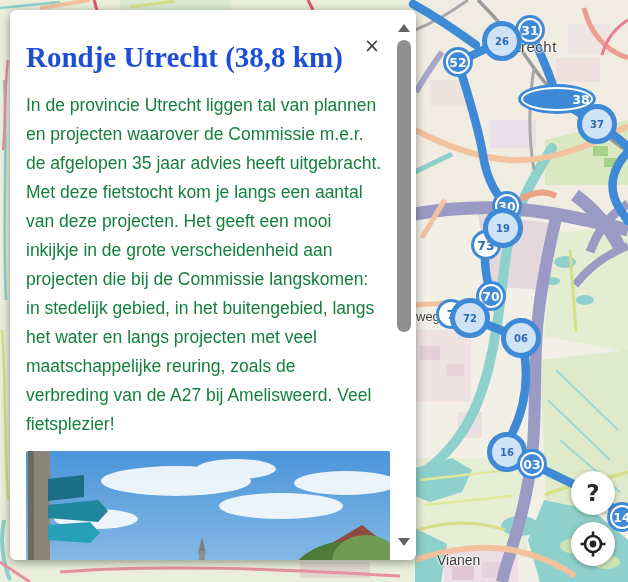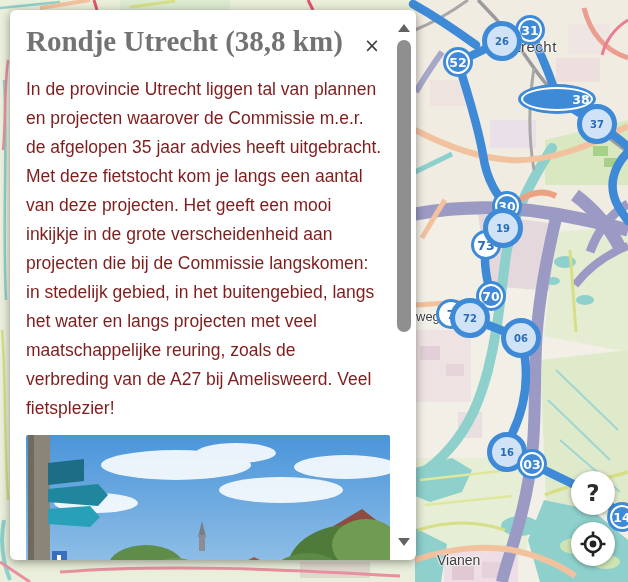--- a/index.html
+++ b/index.html
@@ -20,25 +20,25 @@
     background:var(--route,#3f8ad6);color:#fff;border:2px solid #fff;box-shadow:0 0 0 3px var(--route,#3f8ad6);}
   .marker.small-light{width:20px;height:20px;font-size:12.5px;
     background:#fbfdff;color:var(--marker-large-text,#2a6cb5);border:2px solid #fff;box-shadow:0 0 0 3px var(--route,#3f8ad6);}
   .ctrl{position:absolute;z-index:3;width:44px;height:44px;border-radius:50%;background:#fff;
     box-shadow:0 1px 5px rgba(0,0,0,.35);display:flex;align-items:center;justify-content:center;cursor:pointer;}
   .ctrl-help{left:571px;top:471px;font-size:23px;font-weight:bold;color:#2b2b2b;font-family:"DejaVu Sans",sans-serif;}
   .ctrl-locate{left:571px;top:522px;}
   
   .panel{position:absolute;z-index:5;left:10px;top:10px;width:406px;height:550px;background:#fff;
     border-radius:6px;box-shadow:0 2px 10px rgba(0,0,0,.4);box-sizing:border-box;padding:14px 34px 0 16px;overflow:hidden;}
-  .panel h1{margin:0 0 16px 0;max-width:336px;font-family:"Liberation Serif",serif;font-weight:bold;
-    font-size:29px;line-height:1.22;color:#737373;}
+  .panel h1{margin:16px 0 16px 0;max-width:336px;font-family:"Liberation Serif",serif;font-weight:bold;
+    font-size:29px;line-height:1.22;color:#1d4ed8;}
   .panel .close{position:absolute;right:34px;top:24px;font-size:19px;line-height:1;color:#3c3c3c;
     cursor:pointer;font-family:"DejaVu Sans",sans-serif;background:none;border:none;padding:2px;}
-  .panel p{margin:0;width:356px;font-size:17.5px;line-height:29px;color:#7f1d1d;}
+  .panel p{margin:0;width:356px;font-size:17.5px;line-height:29px;color:#15803d;}
   .photo{display:block;margin-top:12px;width:364px;height:175px;border-radius:2px;overflow:hidden;}
   
   .sbar{position:absolute;z-index:6;right:3px;top:6px;bottom:6px;width:18px;}
   .sbar .tri-up{position:absolute;left:3px;top:8px;width:0;height:0;
     border-left:6px solid transparent;border-right:6px solid transparent;border-bottom:8px solid #636363;}
   .sbar .tri-down{position:absolute;left:3px;bottom:8px;width:0;height:0;
     border-left:6px solid transparent;border-right:6px solid transparent;border-top:8px solid #636363;}
   .sbar .thumb{position:absolute;left:2px;top:24px;width:14px;height:292px;background:#8f8f8f;border-radius:7px;cursor:grab;}
 </style>
 </head>

